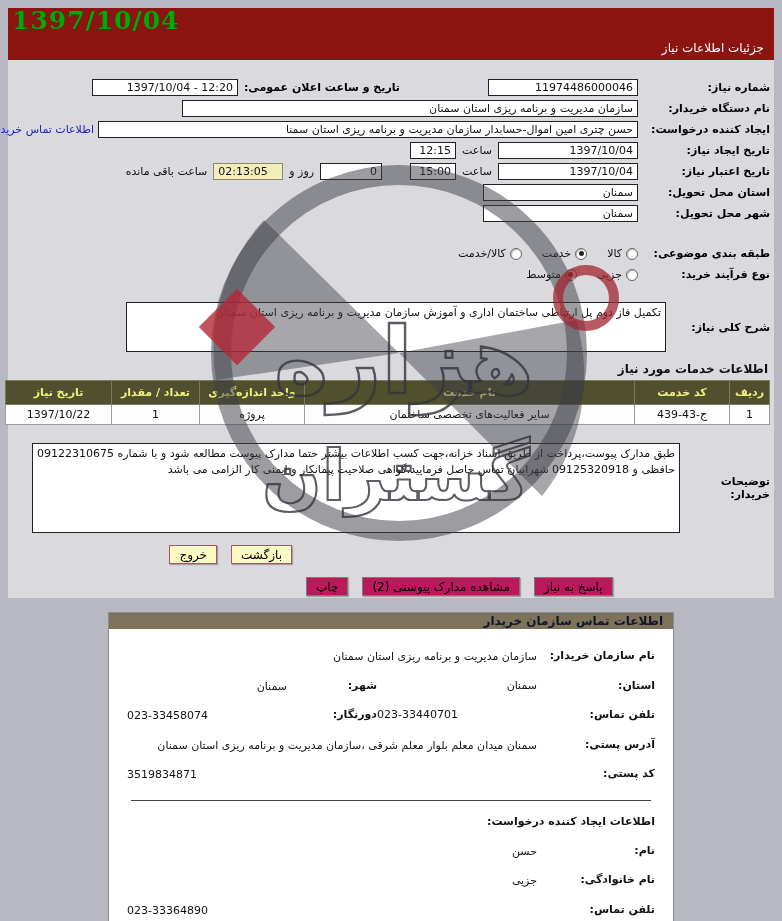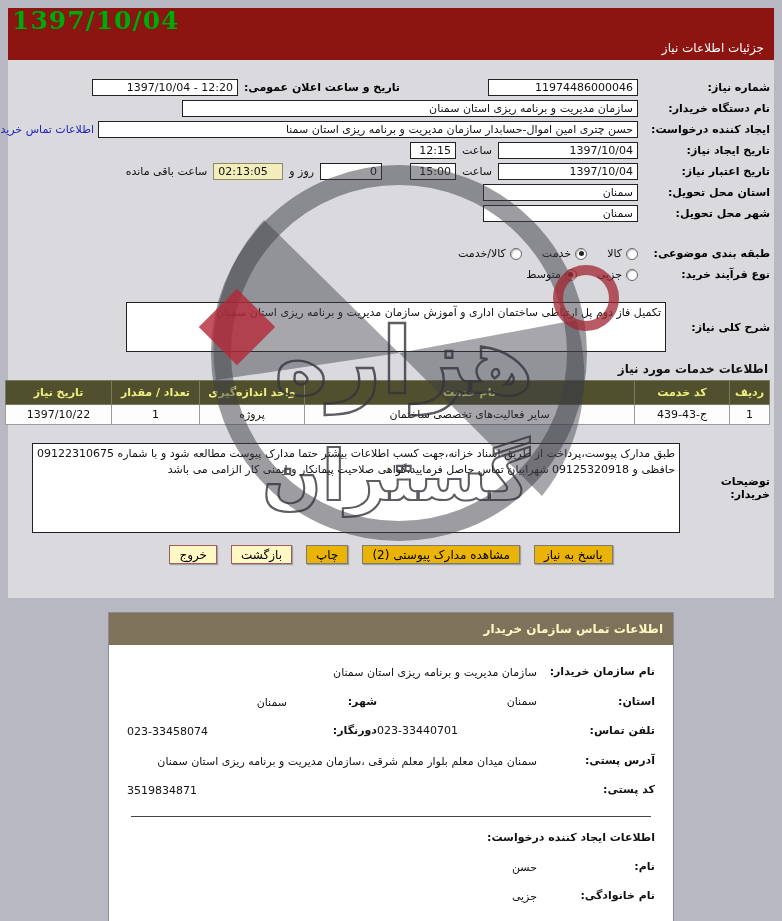--- a/index.html
+++ b/index.html
@@ -87,31 +87,31 @@
     background:#fdfdfd; padding:0 2px;
   }
 
   
   .btn-bar { display:flex; justify-content:center; gap:14px; margin-top:12px; }
   .btn {
     height:19px; font-size:12px; font-family:inherit;
     border:1px solid #7a7a7a; display:inline-flex; align-items:center; justify-content:center;
     padding:0 9px; cursor:pointer; box-shadow:1px 1px 1px rgba(0,0,0,.25);
   }
-  .btn.light { background:#eab308; }
+  .btn.light { background:#be185d;margin-top:32px; }
   .btn.pink  { background:#fef9c3; border-color:#a05a66; }
 
   
   .contact-card {
     position:absolute; left:108px; top:612px; width:566px; height:380px;
     background:#ffffff; border:1px solid #8b8b93;
   }
   .contact-head {
-    background:#7e725a; color:#fef9c3; font-weight:bold; font-size:12px;
-    height:32px; display:flex; align-items:center; padding:0 10px;
+    background:#7e725a; color:#0f172a; font-weight:bold; font-size:12px;
+    height:16px; display:flex; align-items:center; padding:0 10px;
   }
   .contact-body { padding:20px 18px 0 18px; }
   .crow { display:flex; margin-bottom:13px; font-size:11px; align-items:flex-start; }
   .clabel { font-weight:bold; flex:none; width:118px; }
   .clabel2 { font-weight:bold; flex:none; width:90px; }
   .cval { flex:none; width:160px; }
   .cval-wide { flex:1; line-height:1.5; }
   .chr { border:none; border-top:1px solid #444; margin:16px 4px 14px 4px; }
   .csection { font-weight:bold; font-size:11px; margin-bottom:16px; }
 

